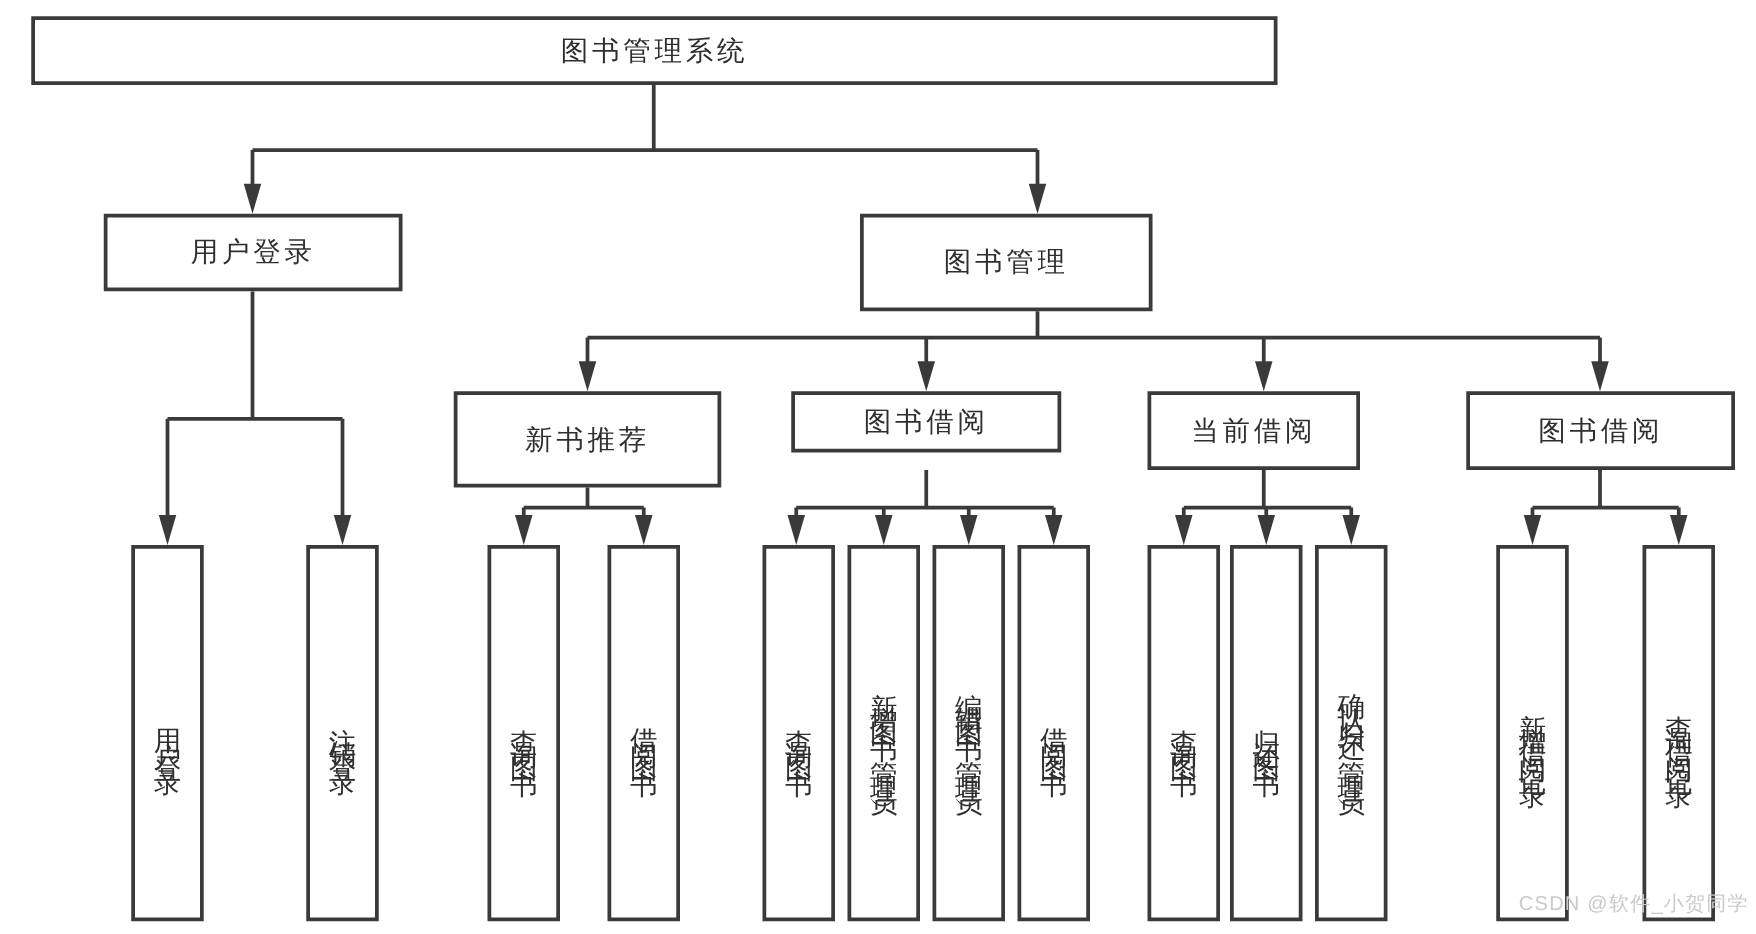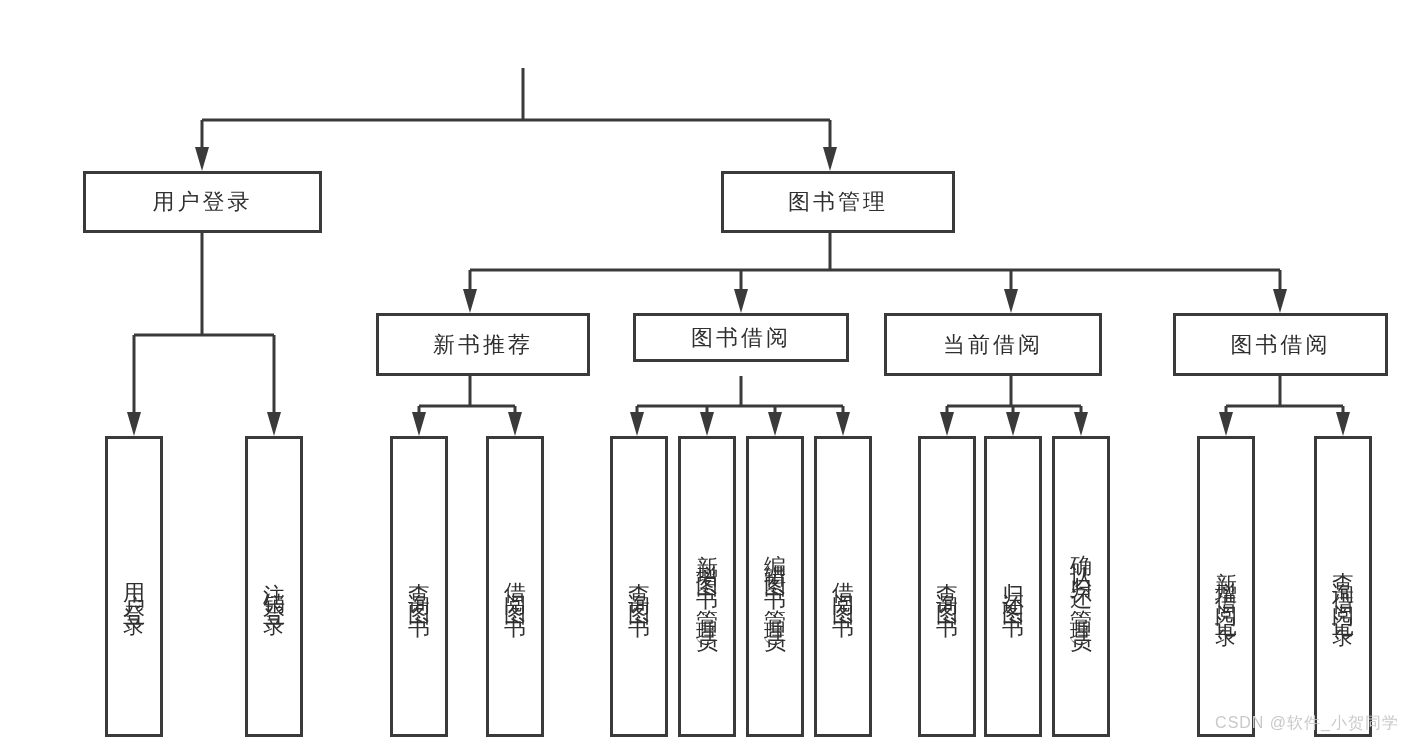--- a/index.html
+++ b/index.html
@@ -42,24 +42,24 @@
   .vbox {
     writing-mode: vertical-rl;
     text-orientation: mixed;
     font-size: 22px;
     letter-spacing: 0.5em;
     line-height: 1;
   }
   
   .n-root          { left: 25px;   top: 13px;  width: 997px; height: 55px; }
   .n-user-login    { left: 83px;   top: 171px; width: 239px; height: 62px; }
-  .n-book-mgmt     { left: 721px;  top: 171px; width: 234px; height: 62px; }
-  .n-new-book      { left: 376px;  top: 313px; width: 214px; height: 63px; }
+  .n-book-mgmt     { left: 688px;  top: 171px; width: 234px; height: 78px; }
+  .n-new-book      { left: 363px;  top: 313px; width: 214px; height: 77px; }
   .n-book-borrow   { left: 633px;  top: 313px; width: 216px; height: 49px; }
-  .n-cur-borrow    { left: 884px;  top: 313px; width: 218px; height: 63px; }
+  .n-cur-borrow    { left: 918px;  top: 313px; width: 170px; height: 63px; }
   .n-borrow-rec    { left: 1173px; top: 313px; width: 215px; height: 63px; }
   .leaf            { top: 436px; width: 58px; height: 301px; }
   .l1  { left: 105px; }
   .l2  { left: 245px; }
   .l3  { left: 390px; }
   .l4  { left: 486px; }
   .l5  { left: 610px; }
   .l6  { left: 678px; }
   .l7  { left: 746px; }
   .l8  { left: 814px; }
@@ -127,20 +127,21 @@
       <polygon points="1074,412 1088,412 1081,436"></polygon>
     </g>
 
     <g>
       <path d="M1280,376 V406 M1226,406 H1343 M1226,406 V414 M1343,406 V414"></path>
       <polygon points="1219,412 1233,412 1226,436"></polygon>
       <polygon points="1336,412 1350,412 1343,436"></polygon>
     </g>
   </svg>
 
+  <div class="box n-root">图书管理系统</div>
 
   <div class="box n-user-login">用户登录</div>
   <div class="box n-book-mgmt">图书管理</div>
 
   <div class="box n-new-book">新书推荐</div>
   <div class="box n-book-borrow">图书借阅</div>
   <div class="box n-cur-borrow">当前借阅</div>
   <div class="box n-borrow-rec">图书借阅</div>
 
   <div class="box vbox leaf l1">用户登录</div>

